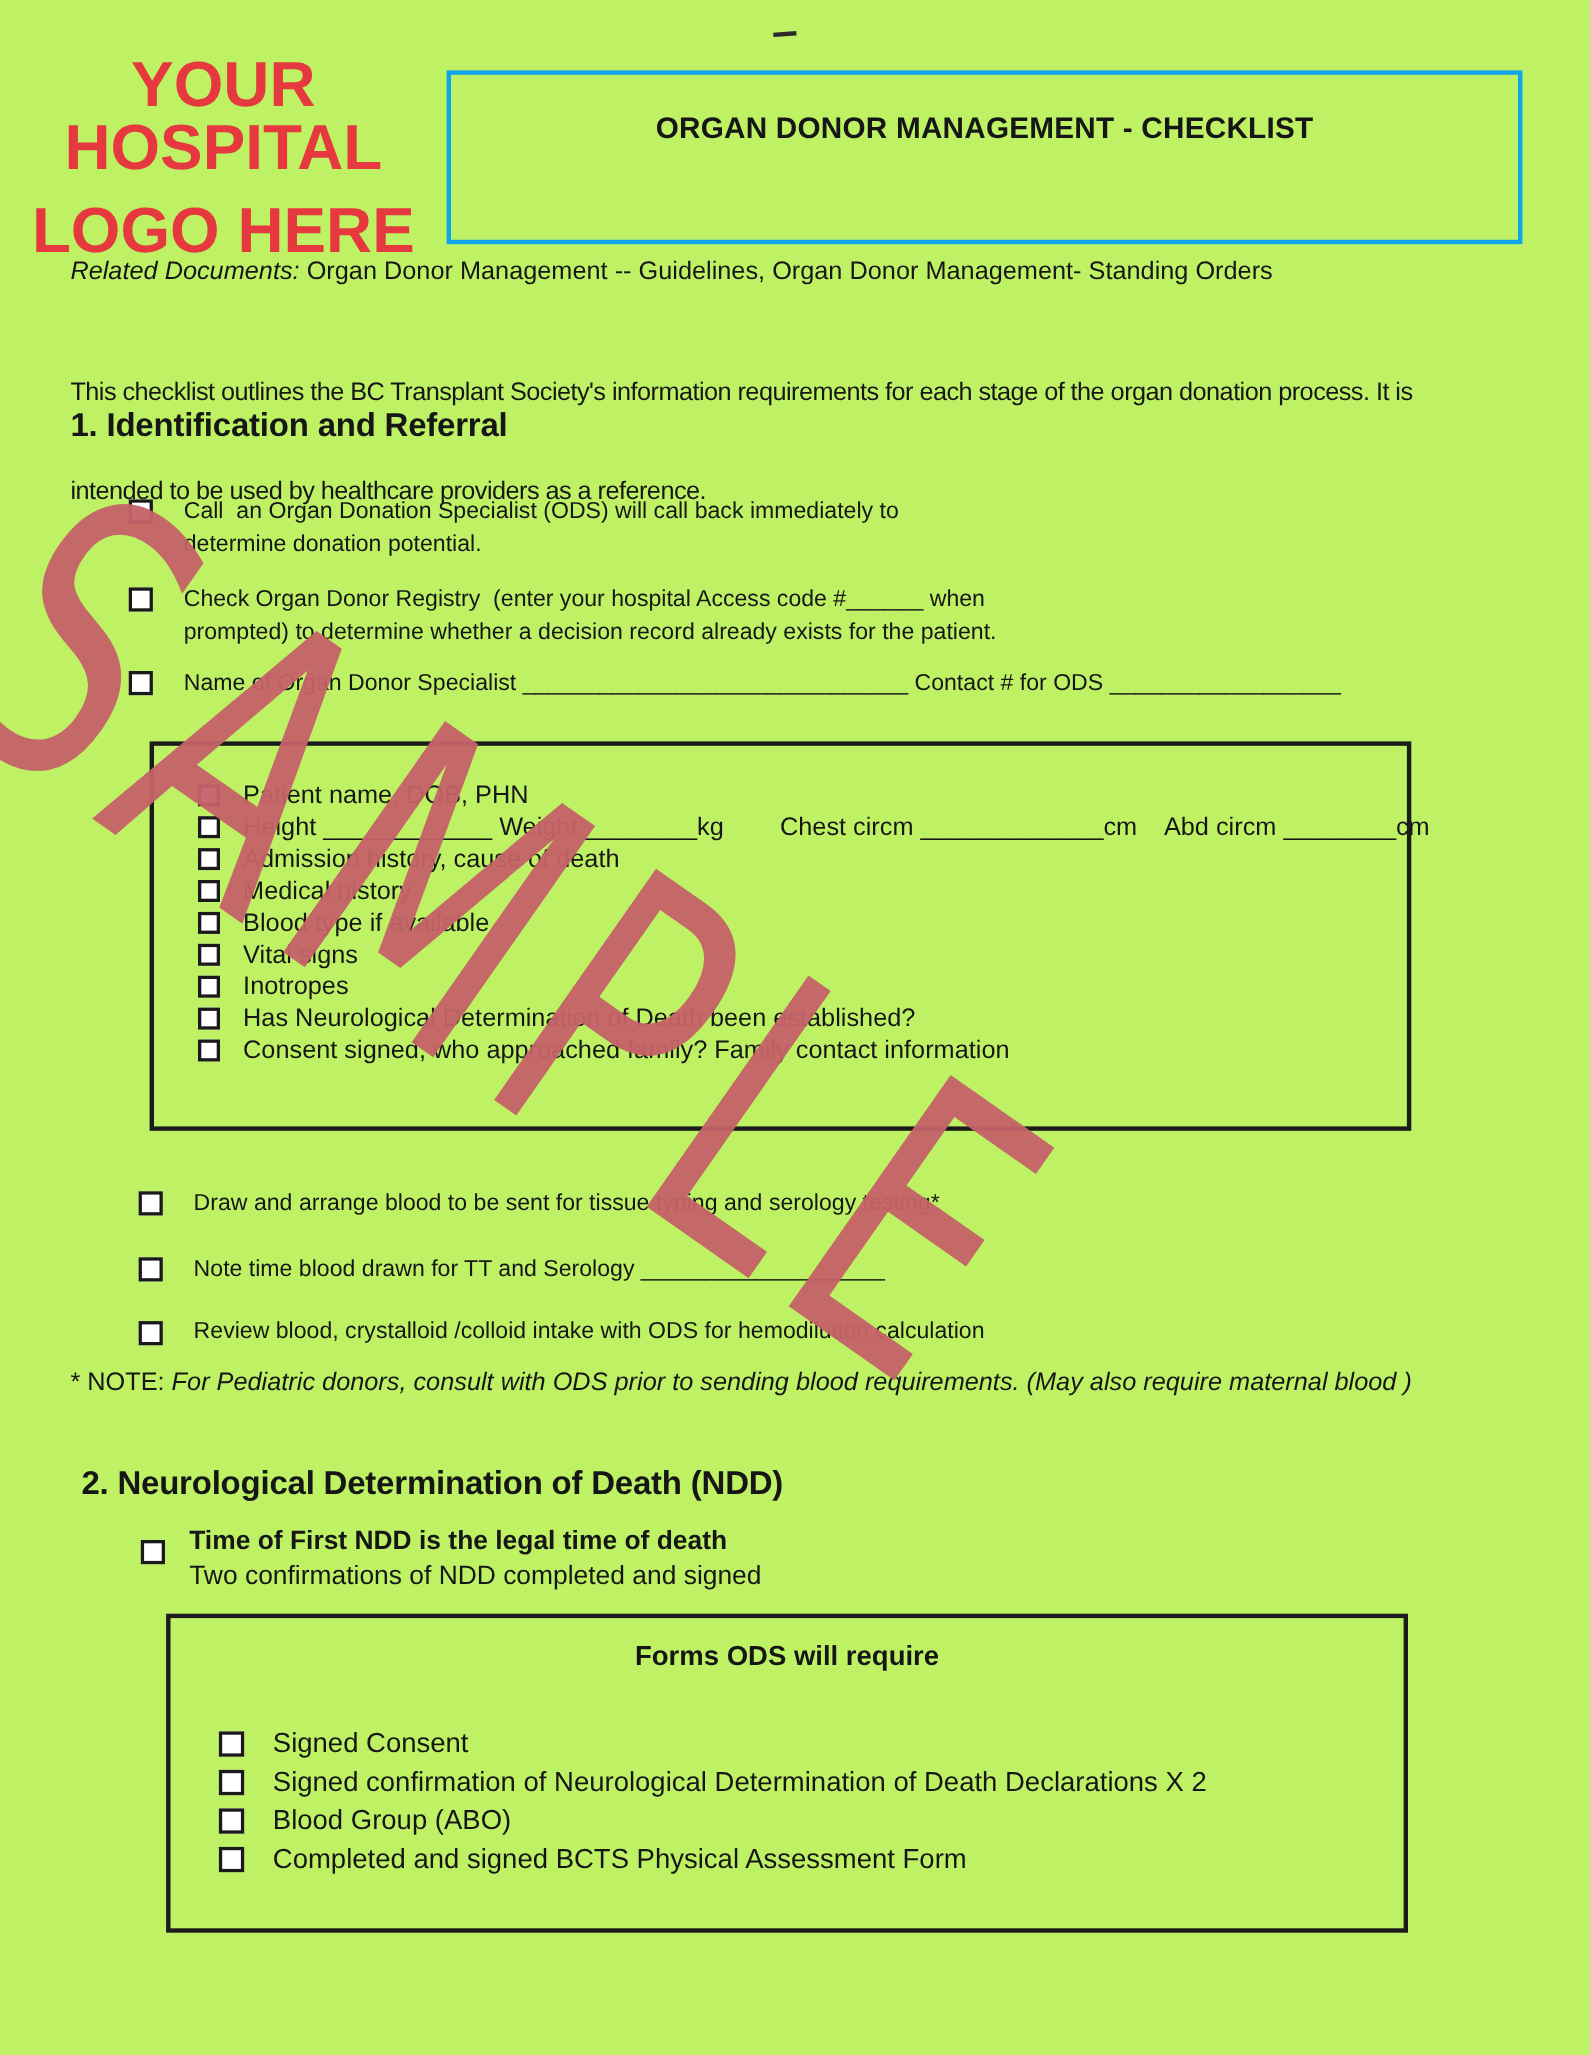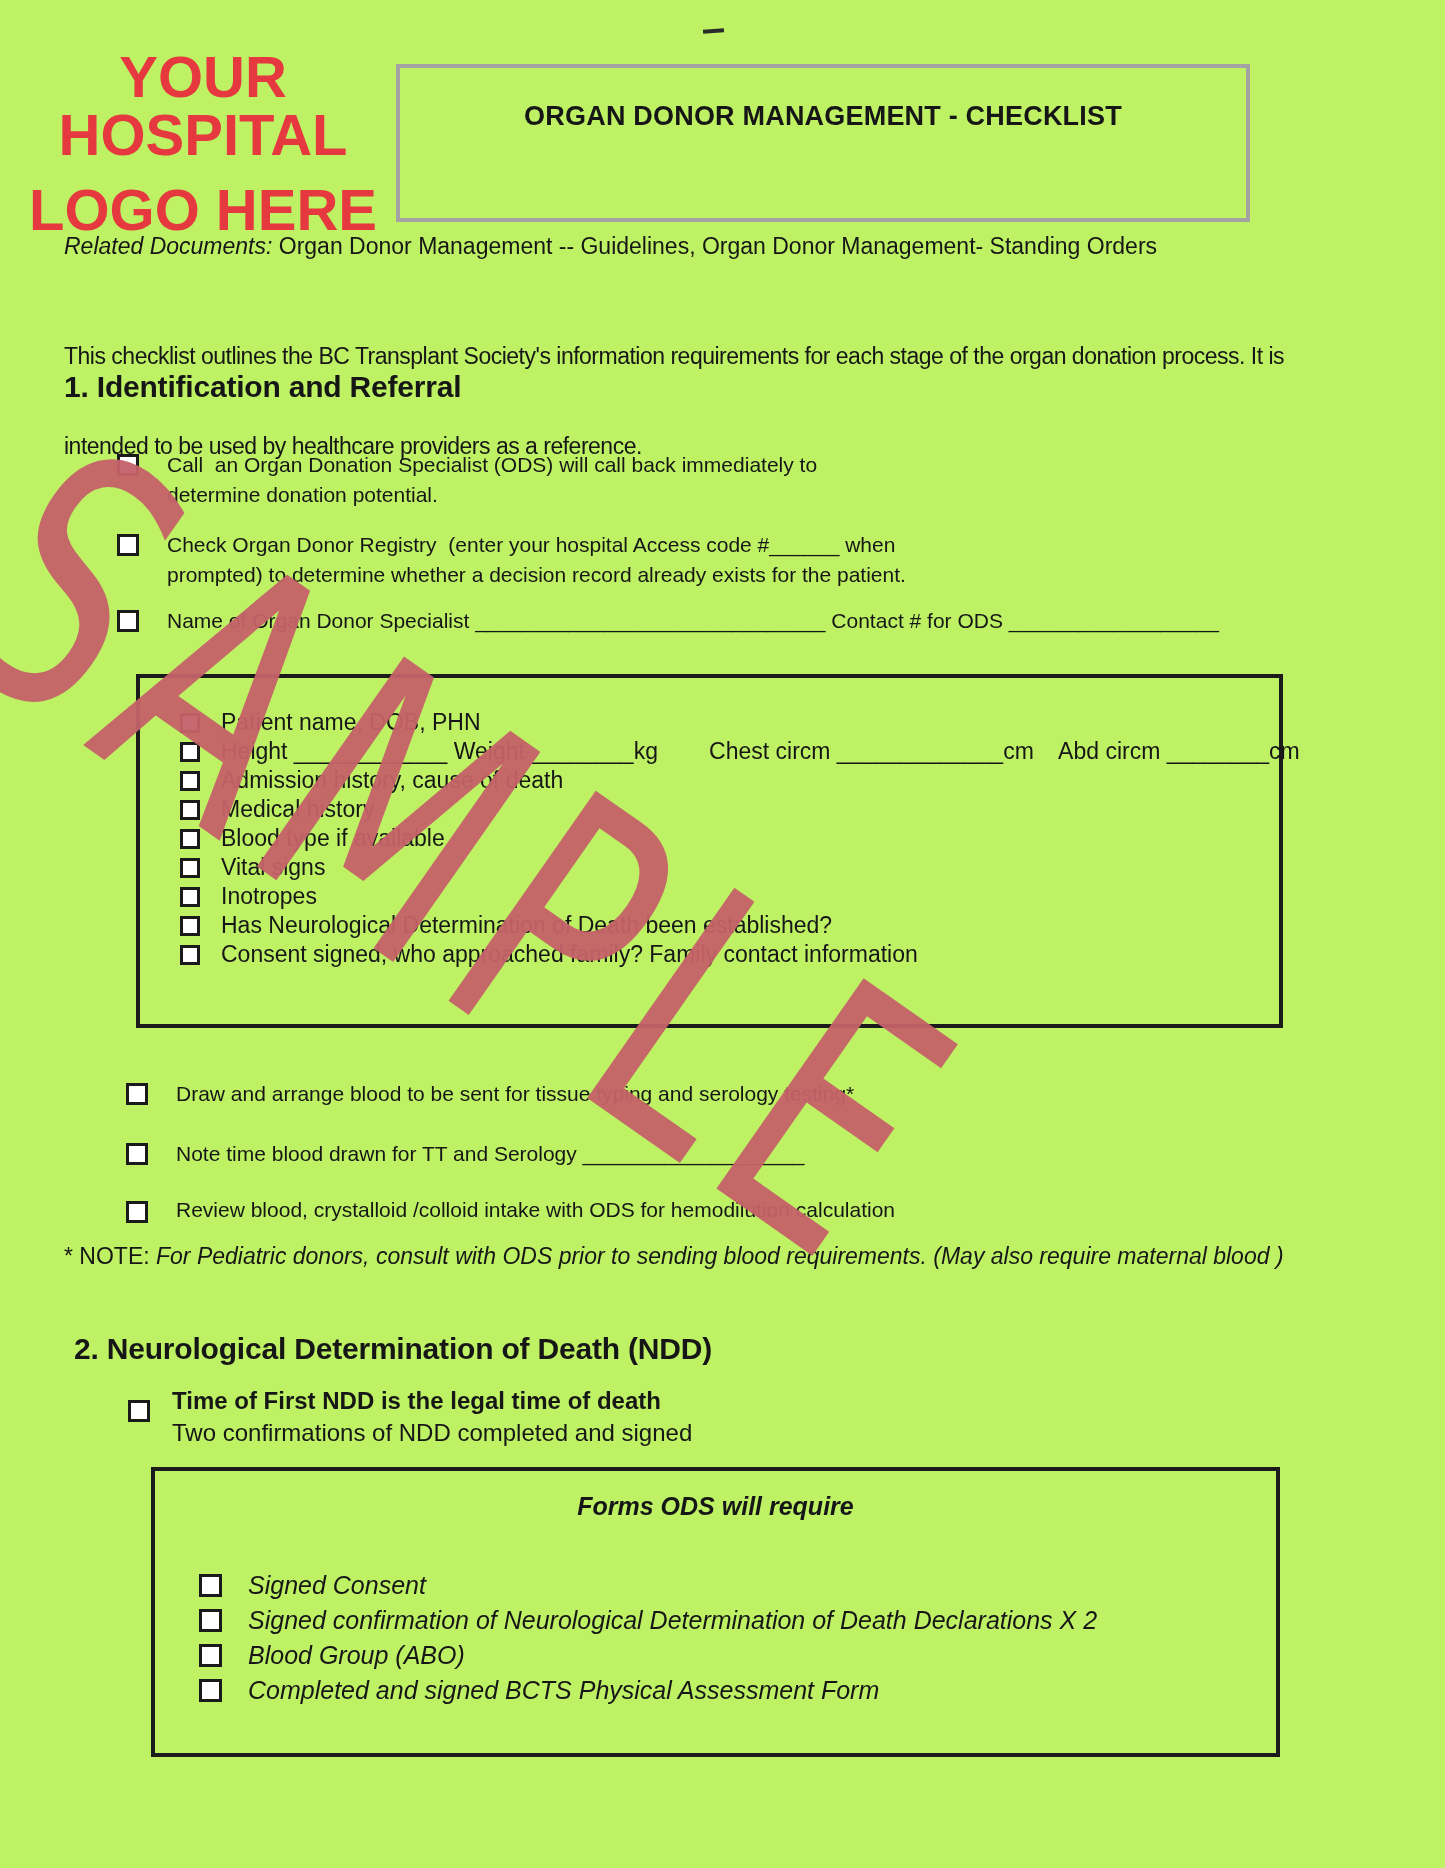--- a/index.html
+++ b/index.html
@@ -9,22 +9,22 @@
     font-family:"Liberation Sans","DejaVu Sans",sans-serif; color:#161616;
     overflow:hidden;
   }
   
   .logo {
     position:absolute; left:12px; top:48px; width:382px; text-align:center;
     font-weight:bold; font-size:58px; line-height:1.0; letter-spacing:0;
   }
   .logo .l2 { margin-top:17px; }
   .header-box {
-    position:absolute; left:396px; top:64px; width:854px; height:158px;
-    border:4px solid #a3a3a3; background:transparent;
+    position:absolute; left:406px; top:64px; width:978px; height:158px;
+    border:4px solid #0ea5e9; background:transparent;
   }
   .header-title {
     margin-top:33px; text-align:center; font-weight:bold; font-size:27px;
     letter-spacing:0.2px;
   }
   .scan-dash { position:absolute; left:703px; top:29px; width:21px; height:4px; background:#2a2a2a; transform:rotate(-4deg); }
 
   
   .related { position:absolute; left:64px; top:233px; font-size:23px; white-space:pre; }
   .i { font-style:italic; }
@@ -44,21 +44,21 @@
   .r1 { left:117px; top:450px; }
   .r2 { left:117px; top:530px; }
   .r3 { left:117px; top:606px; }
   .p1 { left:126px; top:1079px; }
   .p2 { left:126px; top:1139px; }
   .p3 { left:126px; top:1195px;align-items:center; }
 
   
   .box { position:absolute; border:4px solid #1b1b1b; background:transparent; }
   .box1 { left:136px; top:674px; width:1147px; height:354px; }
-  .box2 { left:151px; top:1467px; width:1129px; height:290px;font-style:italic; }
+  .box2 { left:151px; top:1467px; width:1129px; height:290px; }
   .box-title { margin-top:21px; text-align:center; font-weight:bold; font-size:25px; }
   .box1 .list { margin:33px 0 0 40px; display:flex; flex-direction:column; gap:6px; }
   .box2 .list { margin:52px 0 0 44px; display:flex; flex-direction:column; gap:10px; }
   .irow { display:flex; align-items:center; }
   .cb-s { flex:0 0 auto; width:20px; height:20px; border:3px solid #1a1a1a; margin-right:21px; background:#fff; }
   .itext { font-size:23px; line-height:23px; white-space:pre; }
   .cb-m { flex:0 0 auto; width:23px; height:23px; border:3px solid #1a1a1a; margin-right:26px; background:#fff; }
   .ftext { font-size:25px; line-height:25px; white-space:pre; }
 
   

